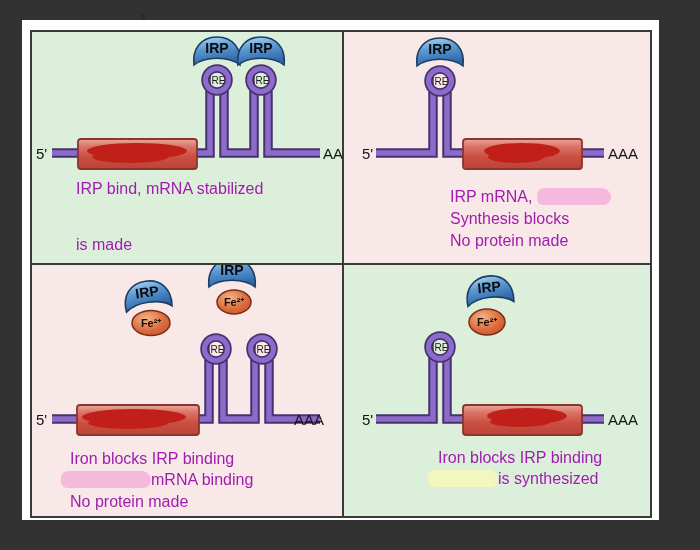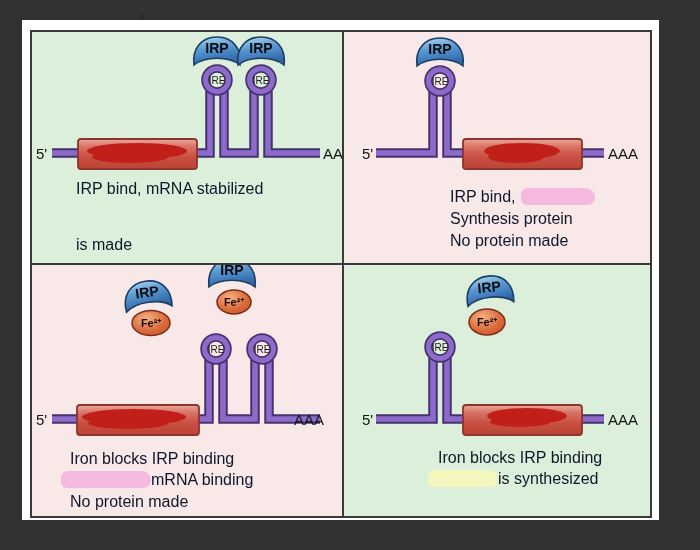--- a/index.html
+++ b/index.html
@@ -19,21 +19,21 @@
   .rO{fill:none;stroke:#46326e;stroke-width:8.5;}
   .rI{fill:none;stroke:#8d6bca;stroke-width:5;}
   .dome{fill:url(#gBlue);stroke:#1d3d63;stroke-width:1.6;}
   .fe{fill:url(#gFe);stroke:#7c2d18;stroke-width:1.5;}
   .box{fill:url(#gRed);stroke:#8c352c;stroke-width:1.8;}
   .scrib{fill:#c02019;}
   .tIRP{font:bold 14px "Liberation Sans",sans-serif;fill:#0b0b0b;text-anchor:middle;}
   .tIRE{font:10px "Liberation Sans",sans-serif;fill:#1c1c1c;text-anchor:middle;}
   .tFe{font:bold 11px "Liberation Sans",sans-serif;fill:#200d05;text-anchor:middle;}
   .tEnd{font:15px "Liberation Sans",sans-serif;fill:#141414;}
-  .cap{position:absolute;font-size:16px;line-height:18px;color:#0f172a;white-space:nowrap;}
+  .cap{position:absolute;font-size:16px;line-height:18px;color:#a21caf;white-space:nowrap;}
   .hl{display:inline-block;height:17px;vertical-align:-3px;border-radius:9px 12px 10px 8px;filter:blur(0.7px);}
   .hl.y{background:#f3f7bd;}
   .hl.p{background:#f6b9de;}
 </style>
 </head>
 <body>
 
 <svg width="0" height="0" style="position:absolute" aria-hidden="true">
   <defs>
     <linearGradient id="gBlue" x1="0" y1="0" x2="0.25" y2="1">
@@ -116,22 +116,22 @@
               <circle class="rI" cx="96" cy="49" r="11.5"></circle>
             <text class="tIRE" x="96" y="53">IRE</text>
           </g>
           <g transform="translate(96,25)">
             <path class="dome" d="M -23 9 C -25 -7 -16 -19 0 -19 C 16 -19 25 -7 23 9 C 12 0 -12 0 -23 9 Z"></path>
             <text class="tIRP" y="-3">IRP</text>
           </g>
           <text class="tEnd" x="18" y="127">5'</text>
           <text class="tEnd" x="264" y="127">AAA</text>
         </svg>
-        <div class="cap" style="left:106px;top:156px"><span>IRP bind,</span><span class="hl p" style="width:74px;margin-left:5px"></span></div>
-        <div class="cap" style="left:106px;top:178px">Synthesis protein</div>
+        <div class="cap" style="left:106px;top:156px"><span>IRP mRNA,</span><span class="hl p" style="width:74px;margin-left:5px"></span></div>
+        <div class="cap" style="left:106px;top:178px">Synthesis blocks</div>
         <div class="cap" style="left:106px;top:200px">No protein made</div>
       </div>
 
       <div class="quad pink">
         <svg width="310" height="247" viewBox="0 0 310 247">
           <g>
             <path class="mO" d="M 20 154 H 177 V 95 M 191 95 V 154 H 223 V 95 M 237 95 V 154 H 288"></path>
             <path class="mI" d="M 20 154 H 177 V 95 M 191 95 V 154 H 223 V 95 M 237 95 V 154 H 288"></path>
           </g>
           <g>

